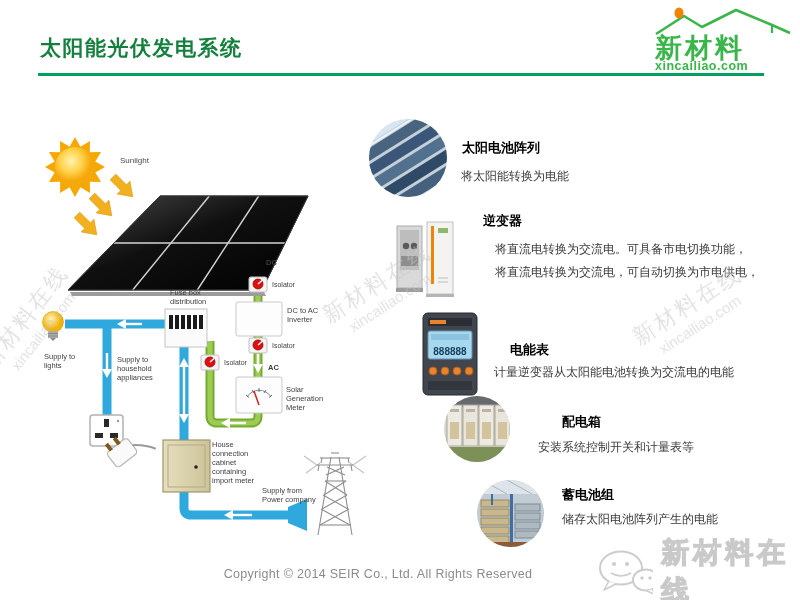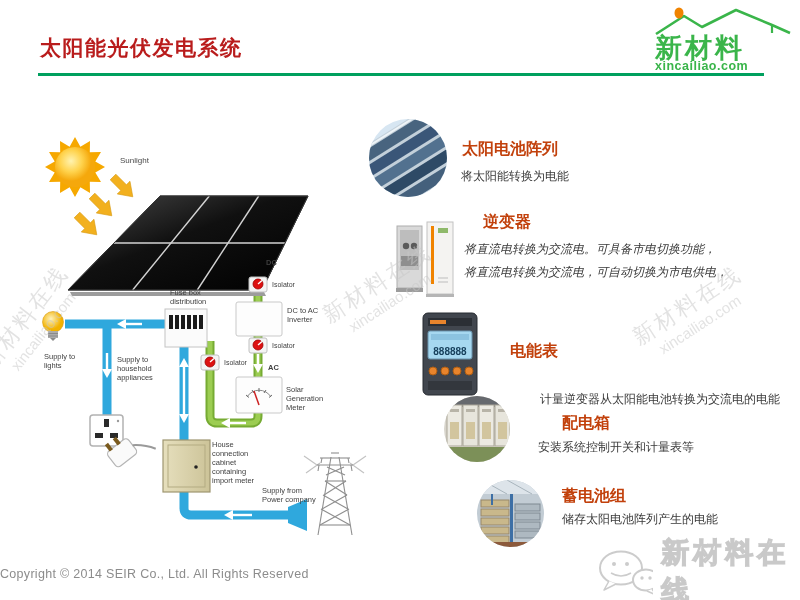--- a/index.html
+++ b/index.html
@@ -3,61 +3,61 @@
 <meta charset="utf-8">
 <style>
   html,body{margin:0;padding:0;}
   body{
     width:800px;height:600px;position:relative;overflow:hidden;background:#ffffff;
     font-family:"Liberation Sans",sans-serif;
   }
   
   .page-title{
     position:absolute;left:40px;top:34px;font-size:21px;font-weight:bold;
-    color:#b91c1c;letter-spacing:1.5px;text-align:right;
+    color:#15803d;letter-spacing:1.5px;text-align:right;
   }
   .header-rule{
     position:absolute;left:38px;top:73px;width:726px;height:2.5px;background:#00a05e;
   }
   .logo{position:absolute;left:652px;top:6px;width:142px;height:66px;}
   .logo .roof{position:absolute;left:0;top:0;}
   .logo-name{
     position:absolute;left:3px;top:24px;font-size:27px;font-weight:bold;color:#3ab54a;
     letter-spacing:3px;white-space:nowrap;
   }
   .logo-domain{
     position:absolute;left:3px;top:53px;font-size:12.5px;font-weight:bold;color:#3ab54a;
     letter-spacing:0.5px;white-space:nowrap;
   }
   
   .diagram-svg{position:absolute;left:20px;top:105px;}
   
   .comp-img{position:absolute;overflow:hidden;}
   .comp-img.round{border-radius:50%;}
-  .comp-title{position:absolute;font-size:16px;font-weight:bold;color:#c2410c;white-space:nowrap;}
+  .comp-title{position:absolute;font-size:13px;font-weight:bold;color:#000000;white-space:nowrap;}
   .comp-desc{position:absolute;font-size:12px;color:#3a3a3a;line-height:23px;white-space:nowrap;}
   
   .wm{
     position:absolute;transform:rotate(-33deg);color:#c7c7c7;opacity:.5;text-align:center;
     pointer-events:none;z-index:6;line-height:1.25;
   }
   .wm.steep{transform:rotate(-52deg);}
   .wm-cn{font-size:22px;letter-spacing:3px;}
   .wm-en{font-size:15px;}
   .site-wm{
     position:absolute;left:596px;top:534px;display:flex;align-items:center;gap:8px;z-index:6;
   }
   .site-wm-text{
     font-size:28px;font-weight:bold;letter-spacing:4px;color:#f8f8f8;
     -webkit-text-stroke:1.2px #c9c9c9;
     text-shadow:0 0 1px #cfcfcf;
   }
   
   .footer-copy{
-    position:absolute;left:0;right:44px;top:567px;
+    position:absolute;left:0;right:44px;top:567px;text-align:center;
     font-size:12.5px;color:#8c8c8c;letter-spacing:.3px;
   }
   svg text{font-family:"Liberation Sans",sans-serif;}
 </style>
 </head>
 <body>
 
 <div class="page-title">太阳能光伏发电系统</div>
 <div class="header-rule"></div>
 
@@ -310,21 +310,21 @@
     <rect x="2" y="72" width="27" height="4" fill="#9c9c9c"></rect>
     <rect x="33" y="6" width="26" height="72" fill="#f4f3f1" stroke="#c2c2c2"></rect>
     <rect x="37" y="10" width="3" height="58" fill="#f08300"></rect>
     <rect x="44" y="12" width="10" height="5" fill="#8fb96a"></rect>
     <line x1="44" y1="62" x2="54" y2="62" stroke="#bdbdbd"></line>
       <line x1="44" y1="66" x2="54" y2="66" stroke="#bdbdbd"></line>
     <rect x="32" y="78" width="28" height="3" fill="#b5b5b5"></rect>
   </svg>
 </div>
 <div class="comp-title" style="left:483px;top:212px;">逆变器</div>
-<div class="comp-desc" style="left:464px;top:238px;font-style:italic;">
+<div class="comp-desc" style="left:495px;top:238px;">
   <span style="display:block">将直流电转换为交流电。可具备市电切换功能，</span>
   <span style="display:block">将直流电转换为交流电，可自动切换为市电供电，</span>
 </div>
 
 <div class="comp-img" style="left:420px;top:311px;width:60px;height:86px;">
   <svg width="60" height="86">
     <rect width="60" height="86" fill="#ffffff"></rect>
     <rect x="3" y="2" width="54" height="82" rx="5" fill="#41464e" stroke="#262a30"></rect>
     <rect x="8" y="7" width="44" height="8" fill="#2b2f35"></rect>
     <rect x="10" y="9" width="16" height="4" fill="#e8842c"></rect>
@@ -332,21 +332,21 @@
     <rect x="11" y="23" width="38" height="6" fill="#8cc3e0"></rect>
     <text x="30" y="44" font-size="10" font-weight="bold" fill="#17405c" text-anchor="middle" font-family="'DejaVu Sans Mono',monospace">888888</text>
     <circle cx="13" cy="60" r="4" fill="#e8842c" stroke="#b05e12"></circle>
     <circle cx="25" cy="60" r="4" fill="#e8842c" stroke="#b05e12"></circle>
     <circle cx="37" cy="60" r="4" fill="#e8842c" stroke="#b05e12"></circle>
     <circle cx="49" cy="60" r="4" fill="#e8842c" stroke="#b05e12"></circle>
     <rect x="8" y="70" width="44" height="9" fill="#33373d"></rect>
   </svg>
 </div>
 <div class="comp-title" style="left:510px;top:341px;">电能表</div>
-<div class="comp-desc" style="left:540px;top:361px;margin-top:27px;">计量逆变器从太阳能电池转换为交流电的电能</div>
+<div class="comp-desc" style="left:494px;top:361px;">计量逆变器从太阳能电池转换为交流电的电能</div>
 
 <div class="comp-img round" style="left:444px;top:396px;width:66px;height:66px;">
   <svg width="66" height="66">
     <rect width="66" height="66" fill="#d8d5cc"></rect>
     <rect x="0" y="0" width="66" height="11" fill="#66696e"></rect>
     <rect x="0" y="50" width="66" height="16" fill="#7c9058"></rect>
     <rect x="0" y="48" width="66" height="3" fill="#e6e3d8"></rect>
     <g stroke="#a9a598">
       <rect x="3" y="9" width="15" height="41" fill="#eceae2"></rect>
       <rect x="19" y="9" width="15" height="41" fill="#e7e5dc"></rect>

